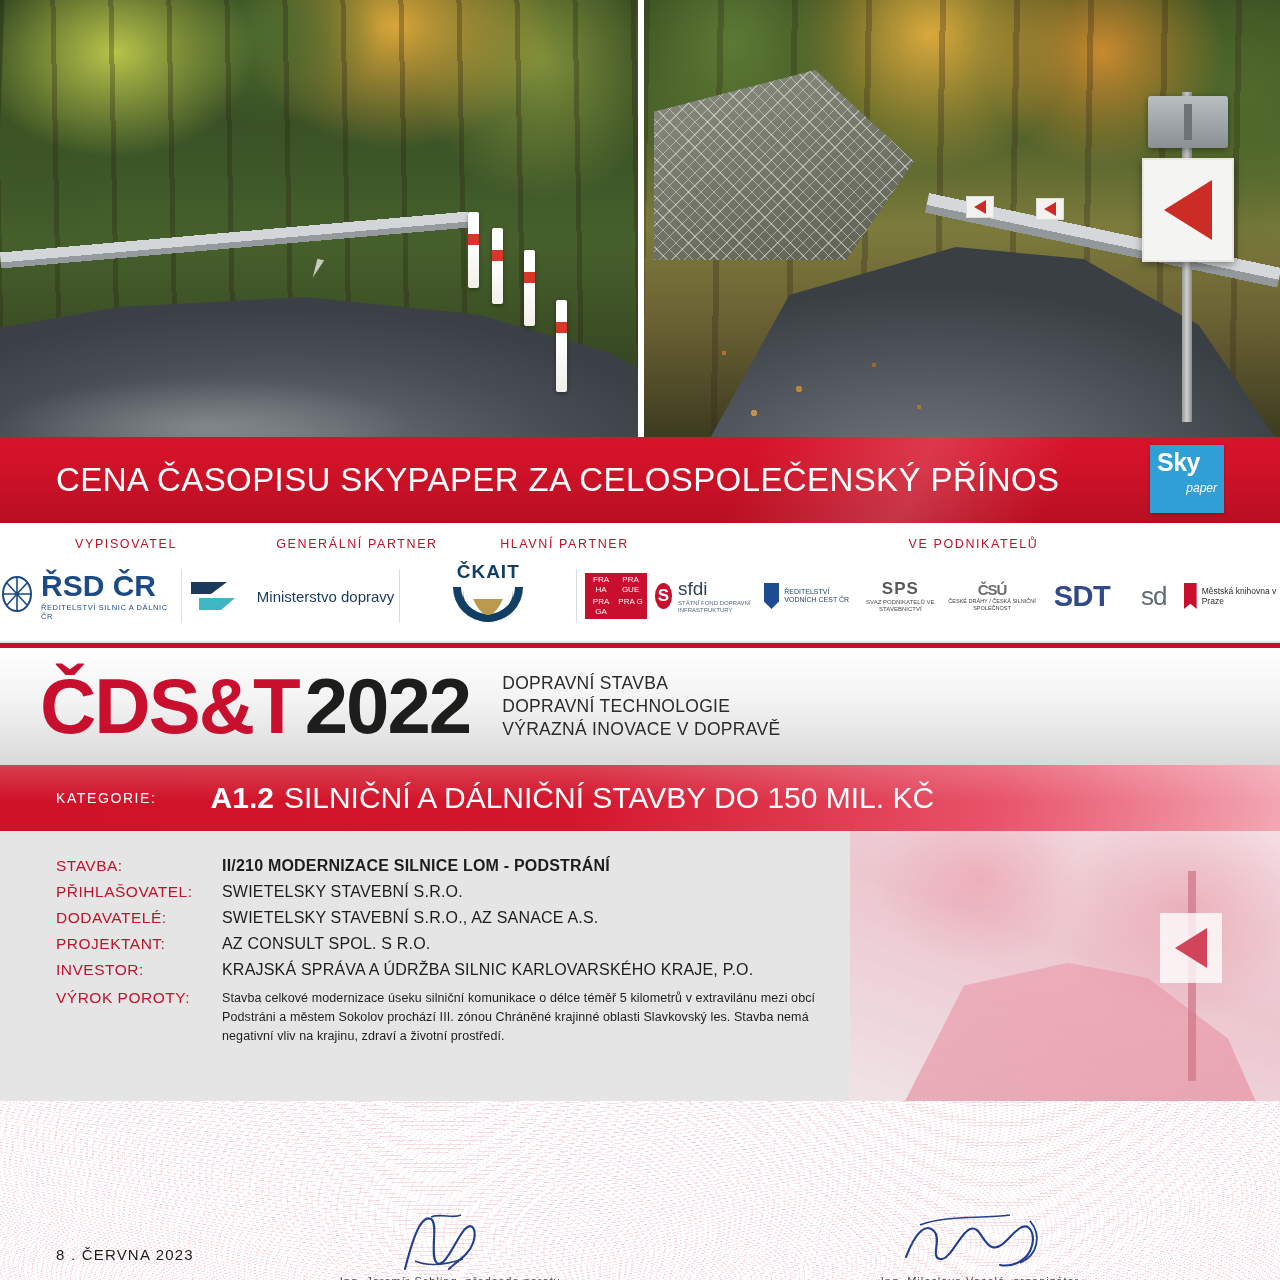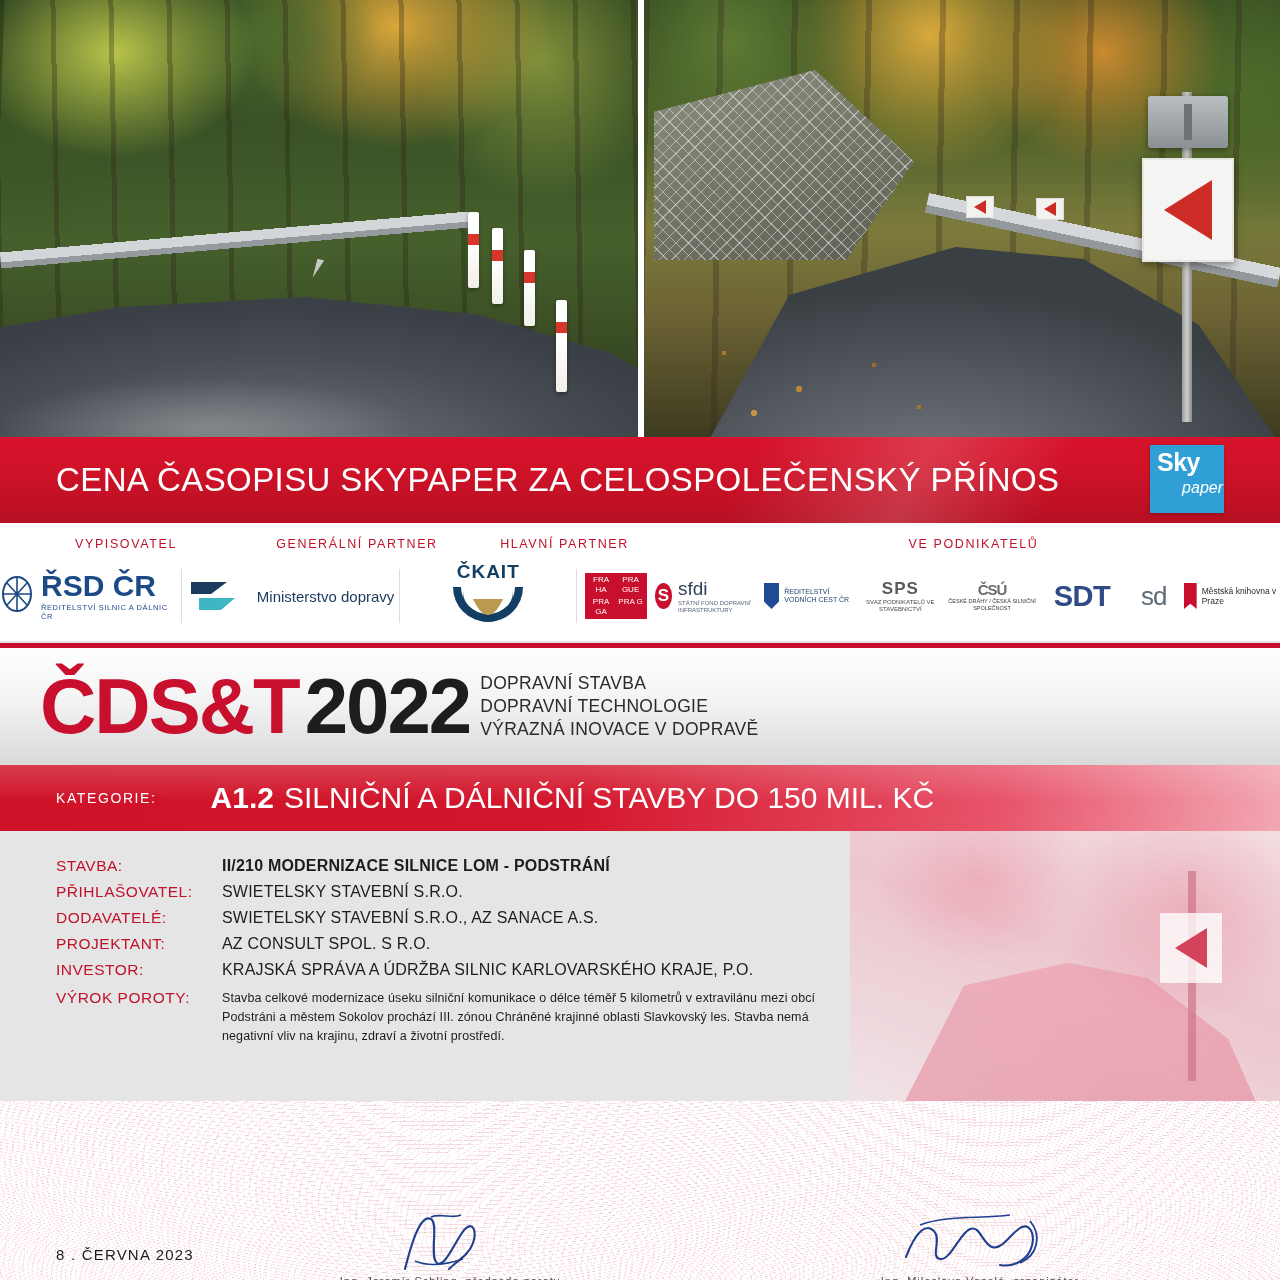--- a/index.html
+++ b/index.html
@@ -153,21 +153,21 @@
     position:absolute; left:56px; top:50%; transform:translateY(-50%);
     color:#fff; font-size:33px; letter-spacing:.4px; font-weight:400;
     white-space:nowrap;
   }
   .skypaper {
     position:absolute; right:56px; top:8px; width:74px; height:68px;
     background:#2f9fd6; color:#fff; text-align:center;
     box-shadow:0 1px 3px rgba(0,0,0,.25);
   }
   .skypaper .s1 { display:block; font-size:25px; font-weight:700; line-height:34px; letter-spacing:-.5px; text-align:left; padding-left:7px;}
-  .skypaper .s2 { display:block; font-size:16px; font-style:italic; line-height:18px; text-align:right; padding-right:1px;}
+  .skypaper .s2 { display:block; font-size:12px; font-style:italic; line-height:18px; text-align:right; padding-right:7px;}
 
   
   .band-partners {
     position:relative; width:1280px; height:120px; background:#ffffff;
     border-bottom:2px solid #e4e4e4;
   }
   .p-labels { display:flex; height:34px; align-items:center; padding-top:8px; }
   .p-lab { color:#c0122a; font-size:12.5px; letter-spacing:1.6px; text-align:center; }
   .p-logos { display:flex; height:78px; align-items:center; }
   .pcell { display:flex; align-items:center; justify-content:center; height:78px; position:relative;}
@@ -214,21 +214,21 @@
   
   .band-cdst {
     position:relative; width:1280px; height:122px;
     background:linear-gradient(180deg,#ffffff 0%,#f3f3f3 45%,#d9d9d9 100%);
     border-top:5px solid #c8102e;
     display:flex; align-items:center;
   }
   .cdst-logo { margin-left:40px; display:flex; align-items:baseline; }
   .cdst-logo .c1 { font-size:78px; font-weight:700; color:#c8102e; letter-spacing:-2px; line-height:.9;}
   .cdst-logo .c2 { font-size:78px; font-weight:700; color:#1d1d1b; letter-spacing:-2px; line-height:.9; margin-left:6px;}
-  .cdst-sub { margin-left:10px; color:#2b2b2b; font-size:17.5px; line-height:23px; letter-spacing:.3px; }
+  .cdst-sub { margin-left:32px; color:#2b2b2b; font-size:17.5px; line-height:23px; letter-spacing:.3px; }
 
   
   .band-cat {
     position:relative; width:1280px; height:66px;
     background:linear-gradient(100deg,#cf1228 0%, #d4162c 45%, #e8546a 78%, #f2a7b4 100%);
     display:flex; align-items:center; overflow:hidden;
   }
   .band-cat .shine { position:absolute; inset:0; background:linear-gradient(180deg,rgba(255,255,255,.18),rgba(255,255,255,0) 55%);}
   .cat-label { color:#fff; font-size:14px; letter-spacing:1.6px; margin-left:56px; position:relative;}
   .cat-code { color:#fff; font-size:30px; font-weight:700; margin-left:54px; position:relative;}

